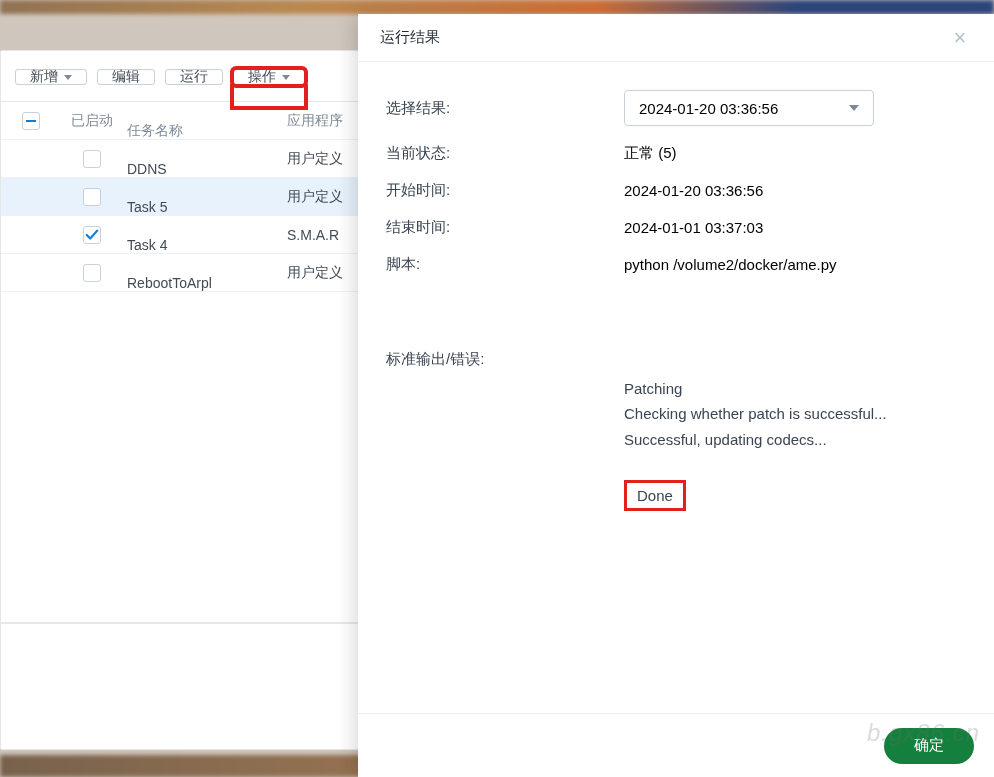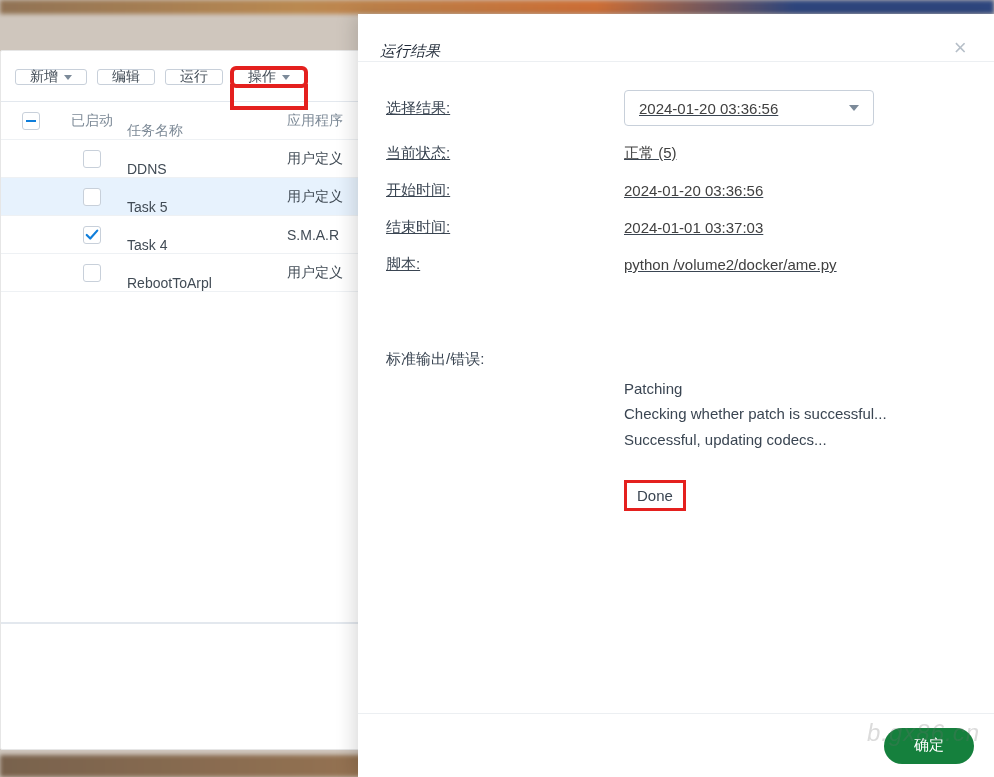--- a/index.html
+++ b/index.html
@@ -108,45 +108,43 @@
     .modal {
       position: absolute;
       top: 14px; left: 358px;
       width: 636px; height: 763px;
       background: #fff;
       box-shadow: -4px 0 18px rgba(0,0,0,.15);
       display:flex; flex-direction:column;
     }
     .modal-header {
       height: 48px;
-      display:flex; align-items:flex-end;
+      display:flex; align-items:center;
       padding: 0 22px;
       border-bottom: 1px solid #eceff2;
       justify-content: space-between;
-      font-style: italic;
     }
     .modal-title { font-size: 15px; color:#1f2937; }
     .close-x {
       font-size: 22px; color:#b6bfc8; cursor:pointer;
       width:24px; text-align:center;
     }
     .modal-body {
       flex:1;
       padding: 28px 28px 0 28px;
       overflow:auto;
       color:#3a4552;
     }
     .field-row {
       display:flex;
       margin-bottom: 18px;
       align-items:center;
-      text-decoration:underline;
     }
     .field-label { width: 238px; color:#3a4552; font-size:15px; }
-    .field-value { flex:1; font-size:15px; color:#404040; }
+    .field-value { flex:1; font-size:15px; color:#000000; }
     .select {
       height: 36px;
       border: 1px solid #c8d0da;
       border-radius: 4px;
       padding: 0 14px;
       display:flex; align-items:center; justify-content:space-between;
       width: 250px;
       cursor:pointer;
     }
     .select .caret {

